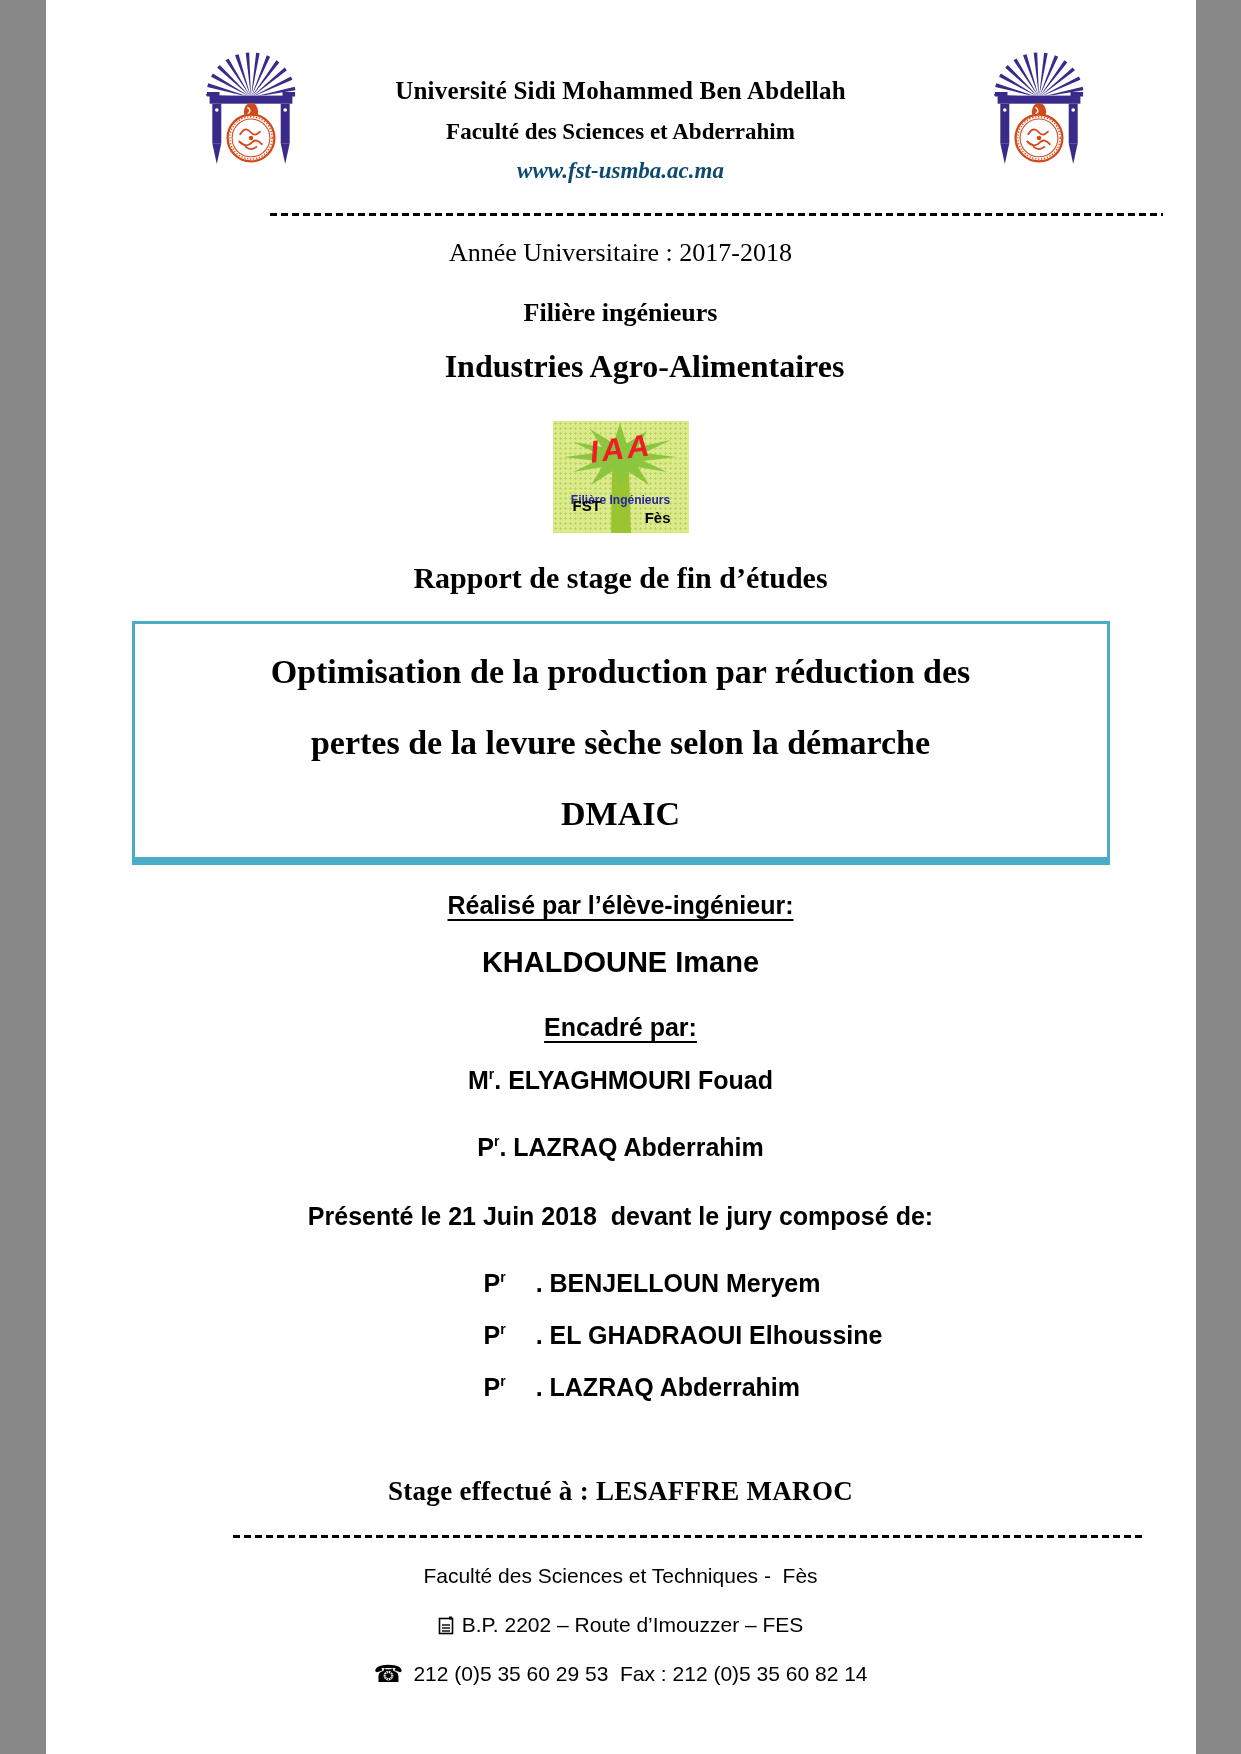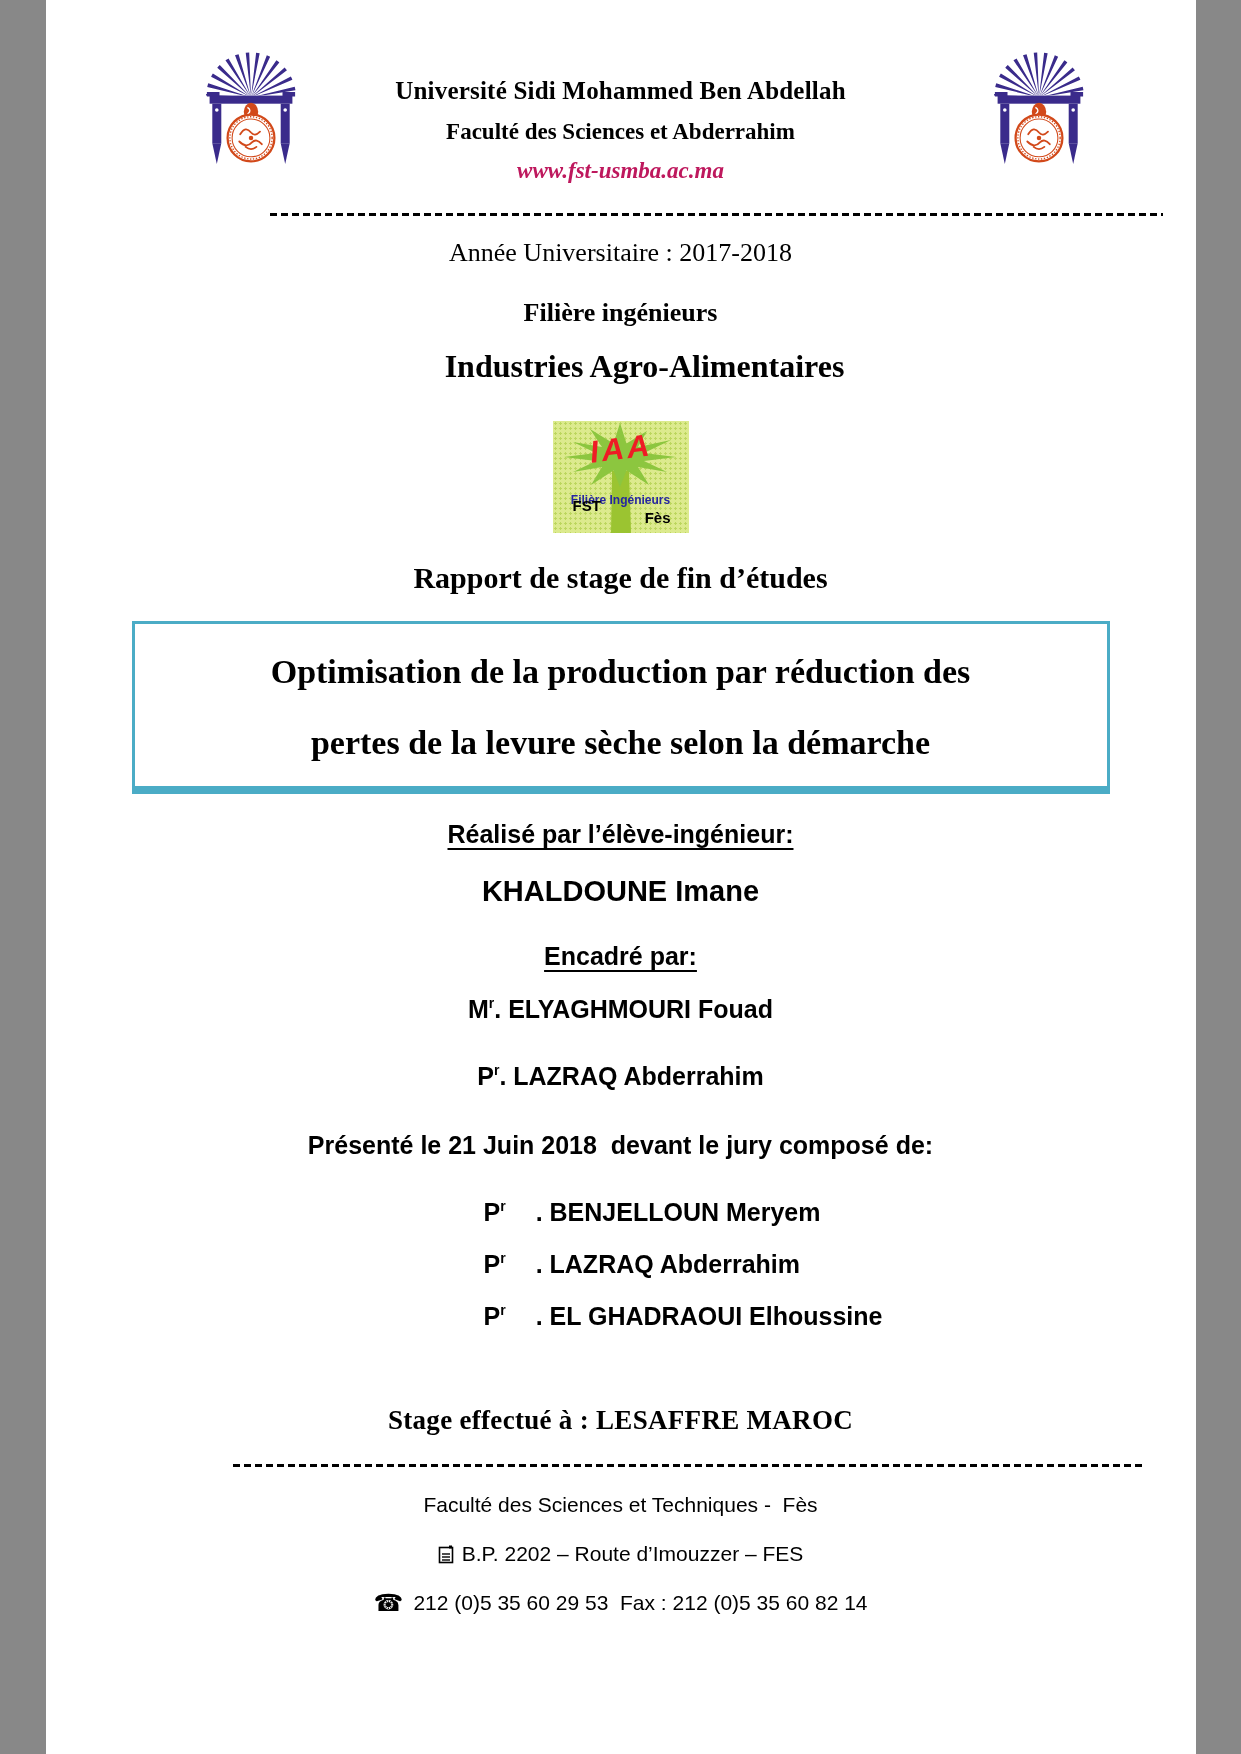--- a/index.html
+++ b/index.html
@@ -17,21 +17,21 @@
 
   
   .header { position: relative; height: 138px; }
   .logo { position: absolute; top: 2px; }
   .logo-left  { left: 160px; }
   .logo-right { left: 948px; }
   .header-text { padding-top: 32px; }
   .university { font-size: 25px; font-weight: bold; letter-spacing: .2px; }
   .faculty    { font-size: 23px; font-weight: bold; margin-top: 14px; }
   .website    { font-size: 23px; font-weight: bold; font-style: italic;
-                color: #be185d; margin-top: 13px; display: inline-block; text-decoration: none; }
+                color: #0c4a6e; margin-top: 13px; display: inline-block; text-decoration: none; }
 
   
   .dashes {
     height: 3px;
     background-image: repeating-linear-gradient(90deg, #000 0 7px, transparent 7px 11px);
   }
   .dash-top    { width: 893px; margin: 30px 0 0 224px; }
   .dash-bottom { width: 910px; margin: 28px 0 0 187px; }
 
   
@@ -183,37 +183,38 @@
       <div class="iaa-filiere">Filière Ingénieurs</div>
       <div class="iaa-fst">FST</div>
       <div class="iaa-city">Fès</div>
     </div>
 
     <div class="rapport">Rapport de stage de fin d’études</div>
 
     <div class="title-box">
       <div class="title-line">Optimisation de la production par réduction des</div>
       <div class="title-line">pertes de la levure sèche selon la démarche</div>
+      <div class="title-line">DMAIC</div>
     </div>
 
     <div class="sans realise u">Réalisé par l’élève-ingénieur:</div>
     <div class="sans khaldoune">KHALDOUNE Imane</div>
 
     <div class="sans encadre u">Encadré par:</div>
 
     <div class="sans supervisor sup1"><span>M</span><sup class="r">r</sup><span>. ELYAGHMOURI Fouad</span></div>
 
     <div class="sans supervisor sup2"><span>P</span><sup class="r">r</sup><span>. LAZRAQ Abderrahim</span></div>
 
     <div class="sans presente">Présenté le 21 Juin 2018&nbsp; devant le jury composé de:</div>
 
     <ul class="sans jury">
       <li><span>P</span><sup class="r">r</sup><span class="gap"></span><span>. BENJELLOUN Meryem</span></li>
+      <li><span>P</span><sup class="r">r</sup><span class="gap"></span><span>. EL GHADRAOUI Elhoussine</span></li>
       <li><span>P</span><sup class="r">r</sup><span class="gap"></span><span>. LAZRAQ Abderrahim</span></li>
-      <li><span>P</span><sup class="r">r</sup><span class="gap"></span><span>. EL GHADRAOUI Elhoussine</span></li>
     </ul>
 
     <div class="stage">Stage effectué à : LESAFFRE MAROC</div>
 
     <div class="dashes dash-bottom"></div>
 
     <div class="f-line f-faculty">Faculté des Sciences et Techniques - &nbsp;Fès</div>
 
     <div class="f-line f-address"><svg width="17" height="19" viewBox="0 0 17 19">
         <rect x="1.5" y="2.5" width="13" height="15" fill="#fff" stroke="#000" stroke-width="1.6"></rect>

